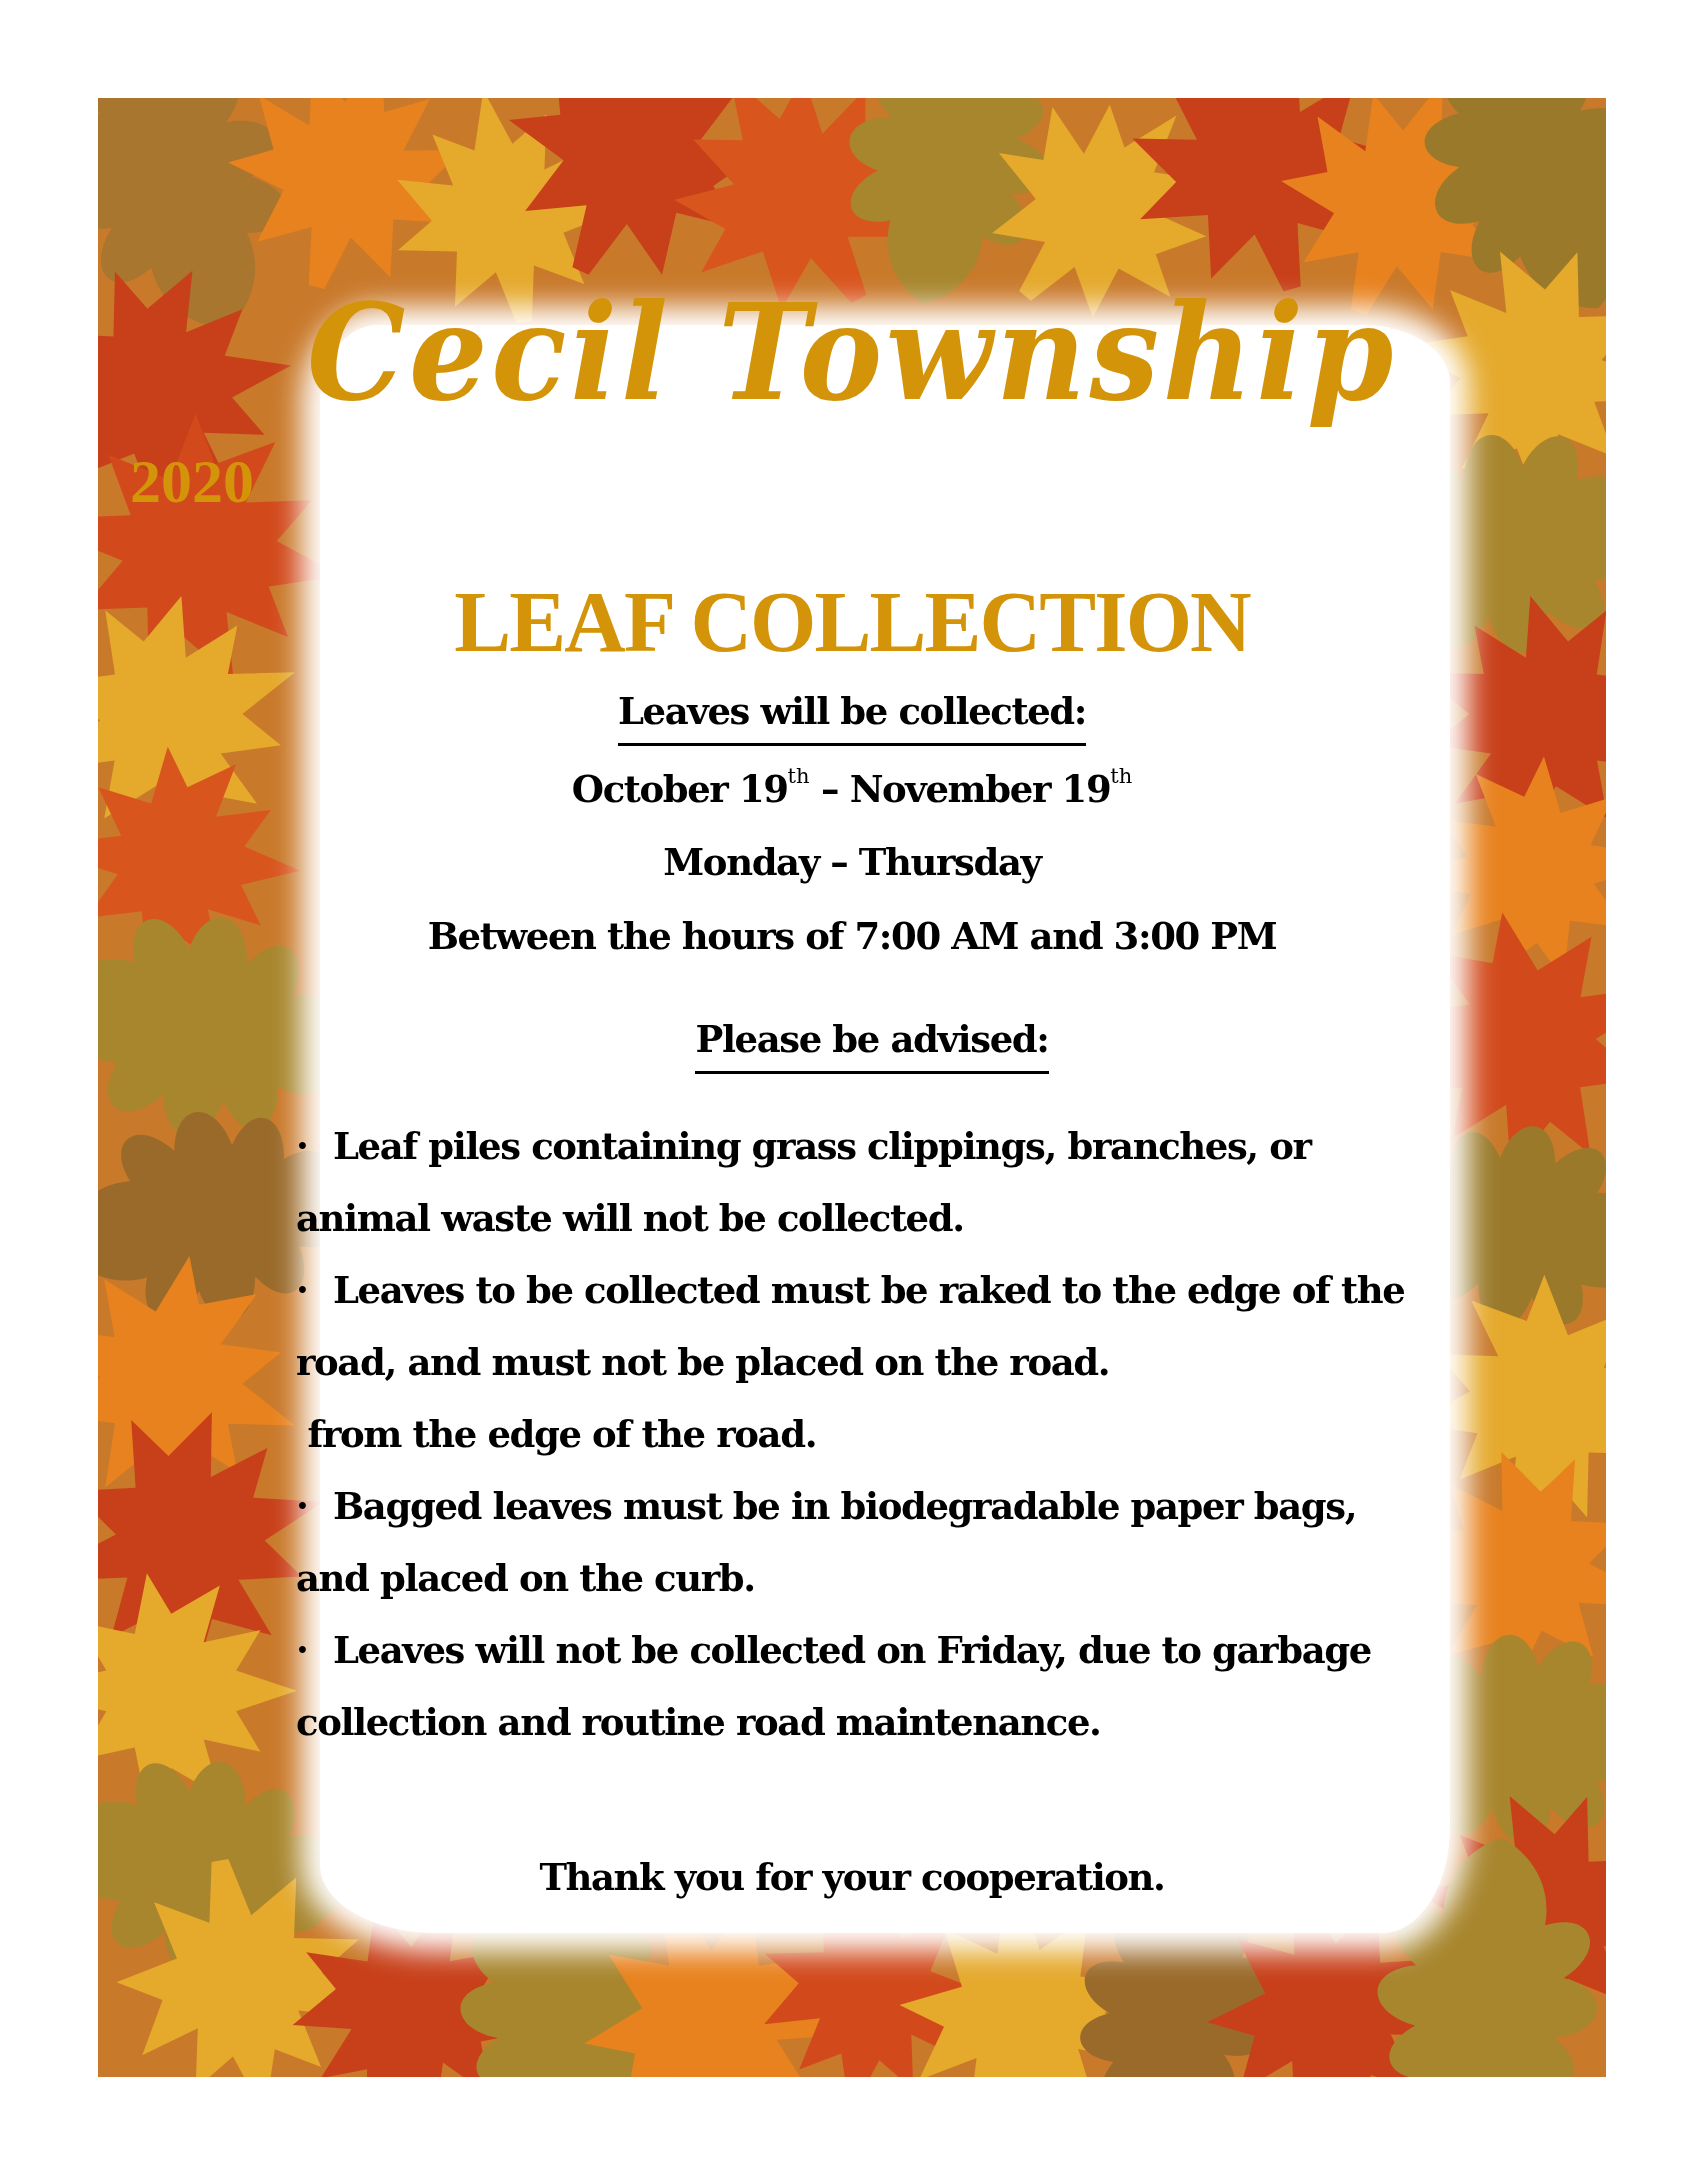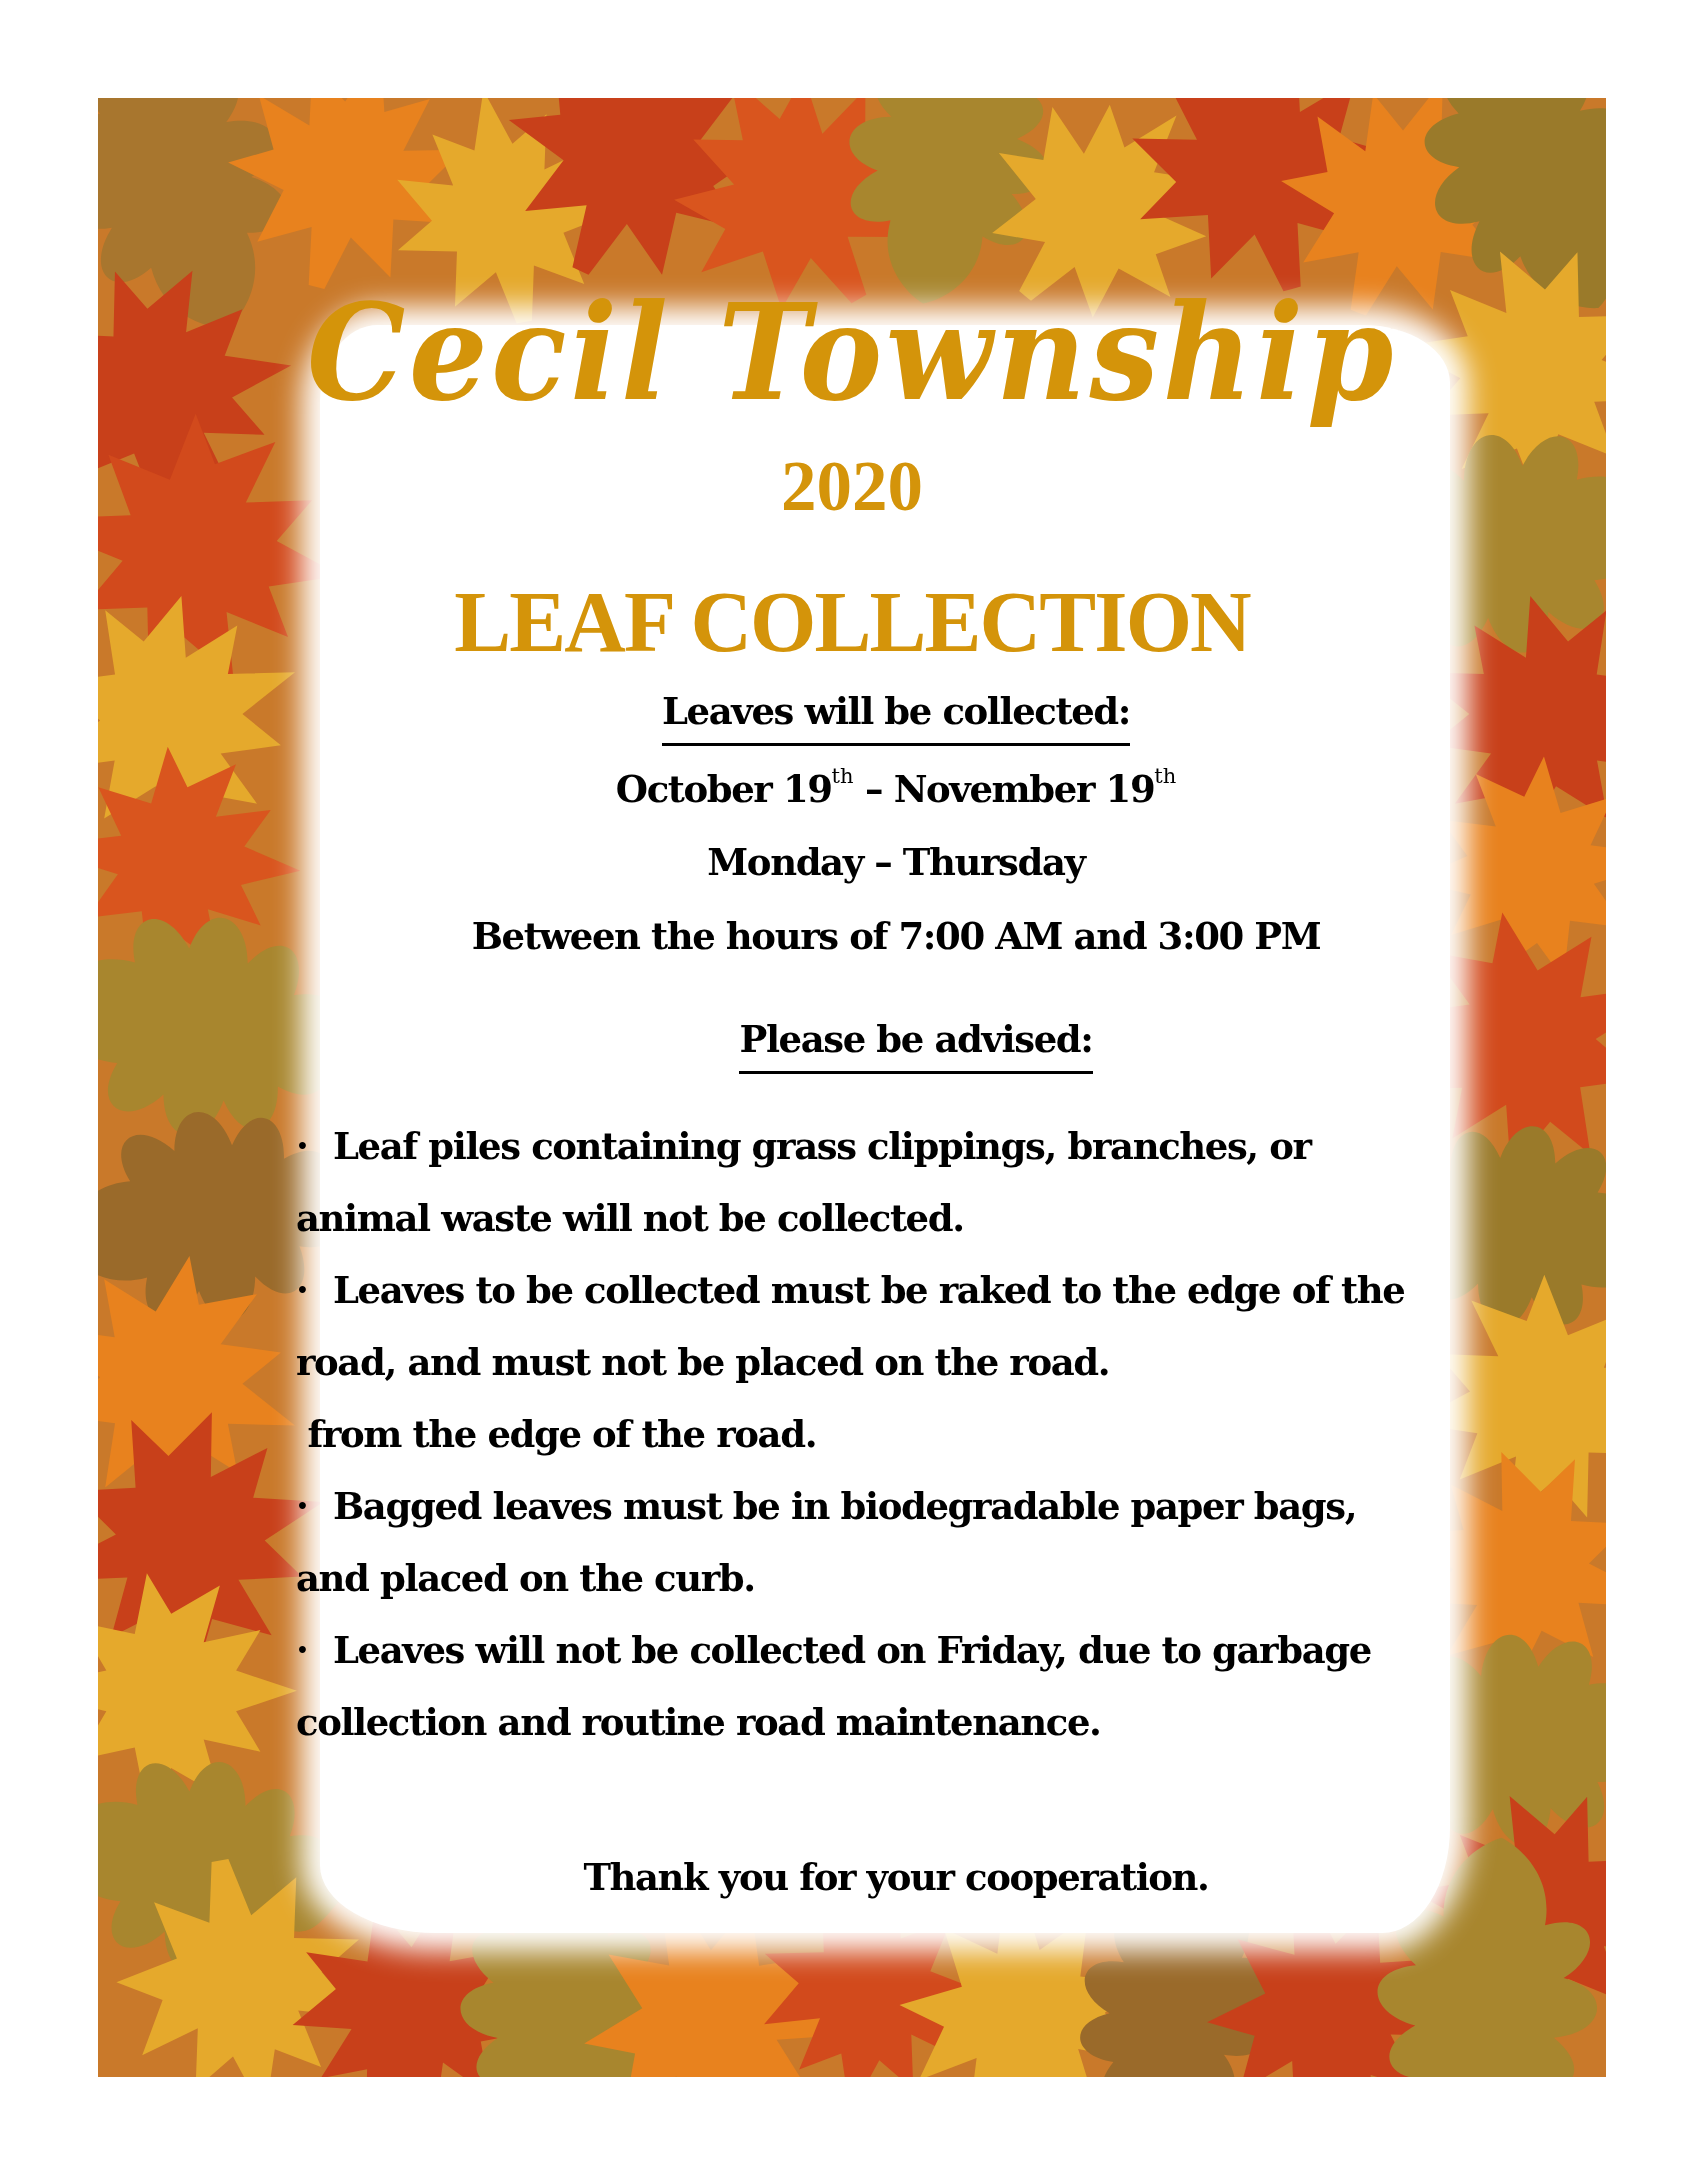--- a/index.html
+++ b/index.html
@@ -20,36 +20,36 @@
 
   .content { position: absolute; left: 98px; top: 98px; width: 1324px; height: 1979px; }
 
   .title {
     position: absolute; left: 0; width: 1508px; top: 176px; text-align: center;
     font-family: "DejaVu Serif", serif; font-weight: bold;
     font-size: 133px; color: #d4940a; letter-spacing: 3.9px; font-style: italic;
     transform: scaleX(0.93);
   }
   .year {
-    position: absolute; left: 0; width: 1508px; top: 348px; text-align: center;
+    position: absolute; left: 0; width: 1508px; top: 348px; 
     font-family: "Liberation Serif", serif; font-weight: bold;
-    font-size: 71px; color: #d4940a;
+    font-size: 62px; color: #d4940a; padding-left: 32px;
   }
   .subtitle {
     position: absolute; left: 0; width: 1508px; top: 473px; text-align: center;
     font-family: "Liberation Serif", serif; font-weight: bold;
     font-size: 87px; color: #d4940a; letter-spacing: -1.9px;
     transform: scaleX(0.98);
   }
 
   .body-text {
     font-family: "DejaVu Serif", serif; color: #000000; font-weight: bold;
     font-size: 37px; letter-spacing: -1.4px;
   }
-  .center-line { position: absolute; left: 0; width: 1508px; text-align: center; padding-left: 44px; }
+  .center-line { position: absolute; left: 0; width: 1508px; text-align: center; }
   .head-underline {
     display: inline-block; padding-bottom: 9.7px; border-bottom: 3.9px solid #000;
   }
   sup.ord { font-size: 21px; font-weight: normal; vertical-align: 19.3px; letter-spacing: 0; }
 
   .bullets { position: absolute; left: 198px; top: 1012px; width: 1110px; }
   .bullet-item { line-height: 72px; }
   .bullet-dot { display: inline-block; width: 37px; }
   .thanks { top: 1757px; }
 </style>

